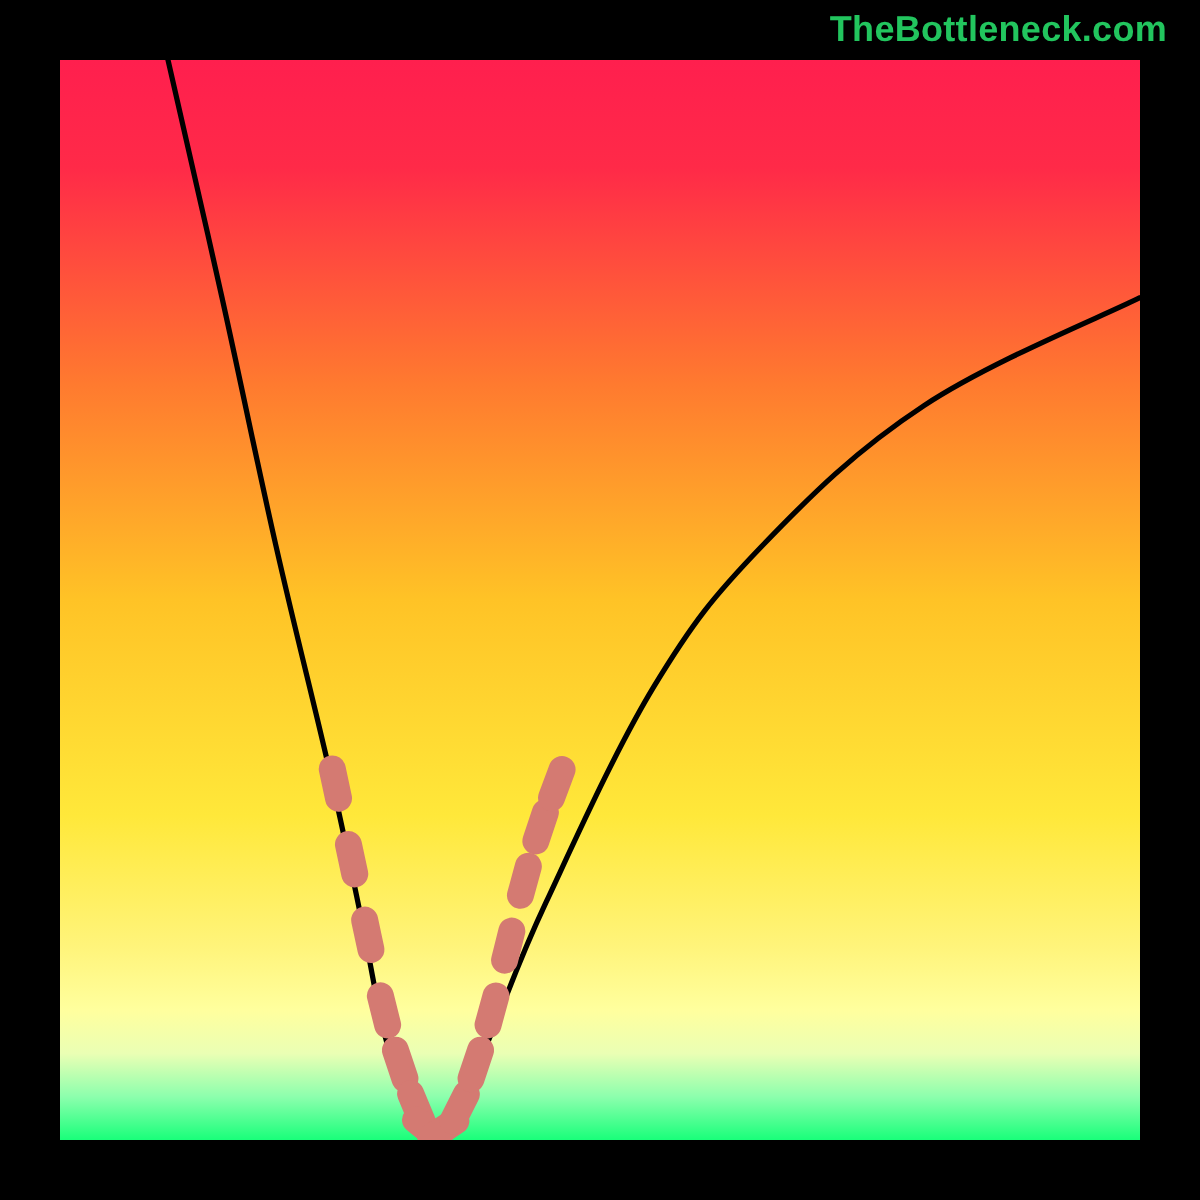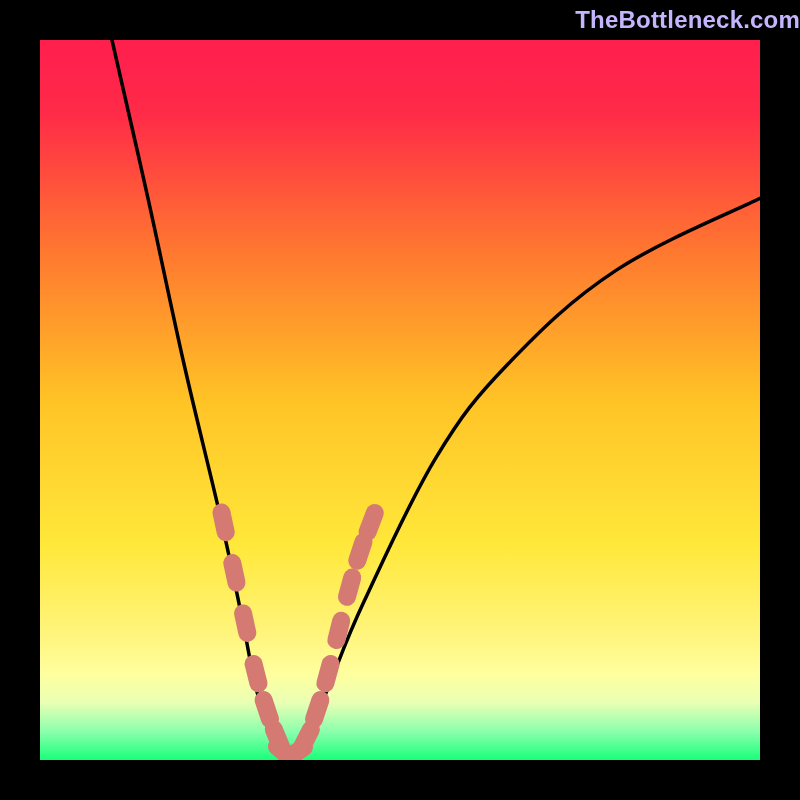--- a/index.html
+++ b/index.html
@@ -20,25 +20,25 @@
     position: absolute;
     left: 40px;
     top: 40px;
     width: 720px;
     height: 720px;
     overflow: hidden;
   }
   .attribution {
     position: absolute;
     top: 6px;
-    right: 0;
+    right: 22px;
     font-family: Arial, Helvetica, sans-serif;
     font-size: 24px;
     font-weight: 600;
-    color: #c4b5fd;
+    color: #22c55e;
     letter-spacing: 0.2px;
     margin-left: 10px;
   }
   
   .gradient {
     position: absolute;
     inset: 0;
   }
   svg {
     position: absolute;

